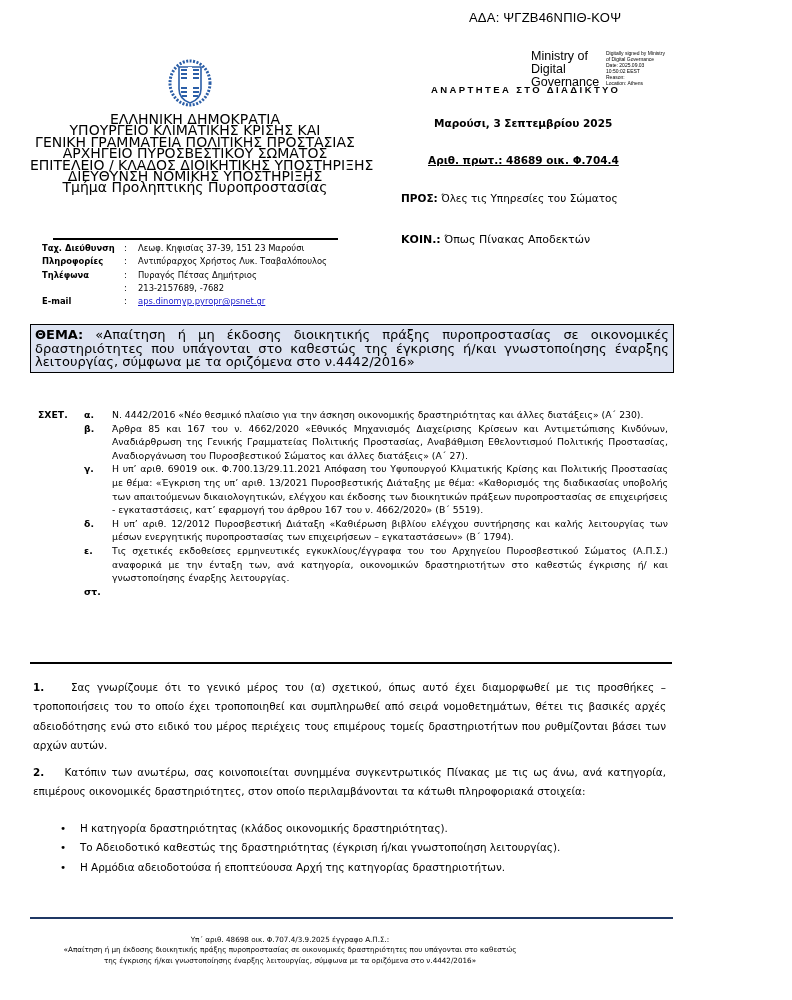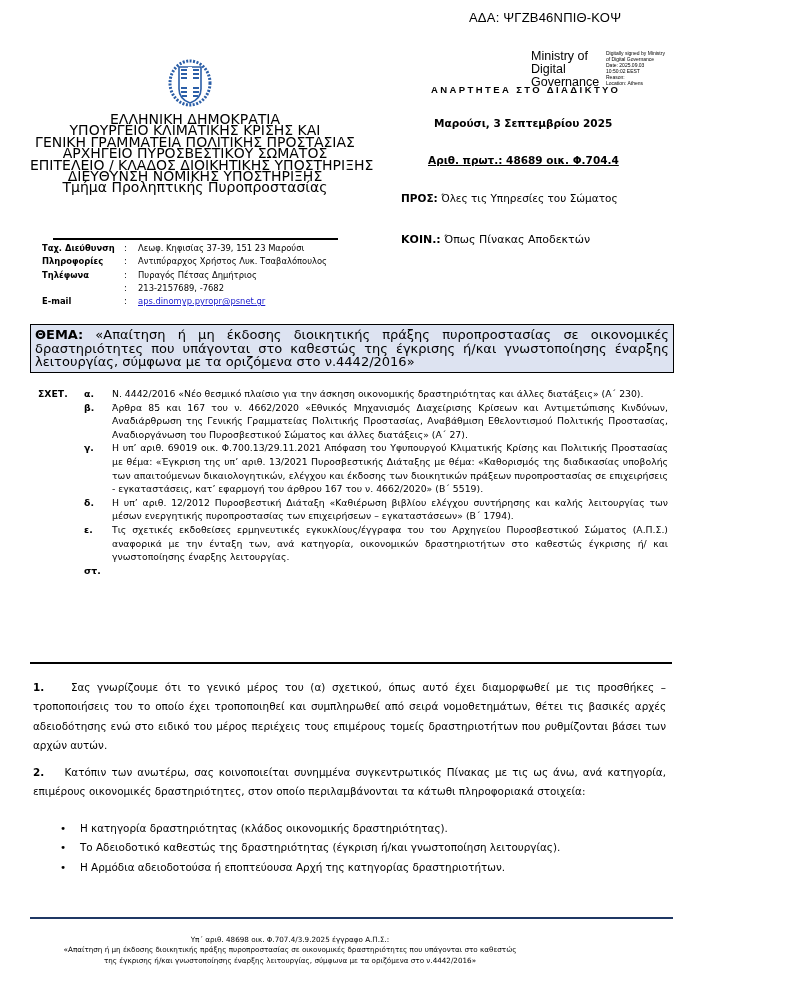--- a/index.html
+++ b/index.html
@@ -41,21 +41,21 @@
 
     
     .subject {
       left: 30px; top: 324px; width: 634px; padding: 3px 4px;
       background: #dde3f1; border: 1.5px solid #000;
       font-size: 13px; line-height: 13.5px; text-align: justify;
     }
     .subject b { font-weight: bold; }
 
     
-    .refs { left: 38px; top: 387px; width: 630px; font-size: 9.3px; line-height: 13.6px; }
+    .refs { left: 38px; top: 408px; width: 630px; font-size: 9.3px; line-height: 13.6px; }
     .ref { display: flex; }
     .ref .k1 { width: 46px; font-weight: bold; }
     .ref .k2 { width: 28px; font-weight: bold; }
     .ref .t { flex: 1; text-align: justify; }
     .refs-rule { left: 30px; top: 662px; width: 642px; height: 2px; background: #000; }
 
     
     .para { left: 33px; width: 633px; font-size: 10.4px; line-height: 19.3px; text-align: justify; }
     .para b { font-weight: bold; }
     .p1 { top: 678px; }

